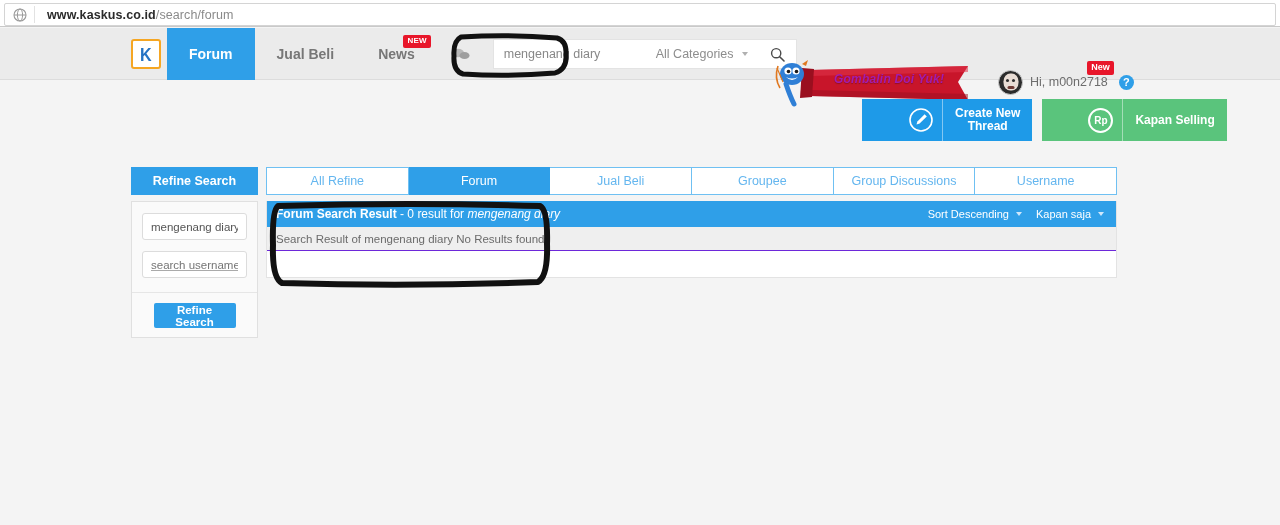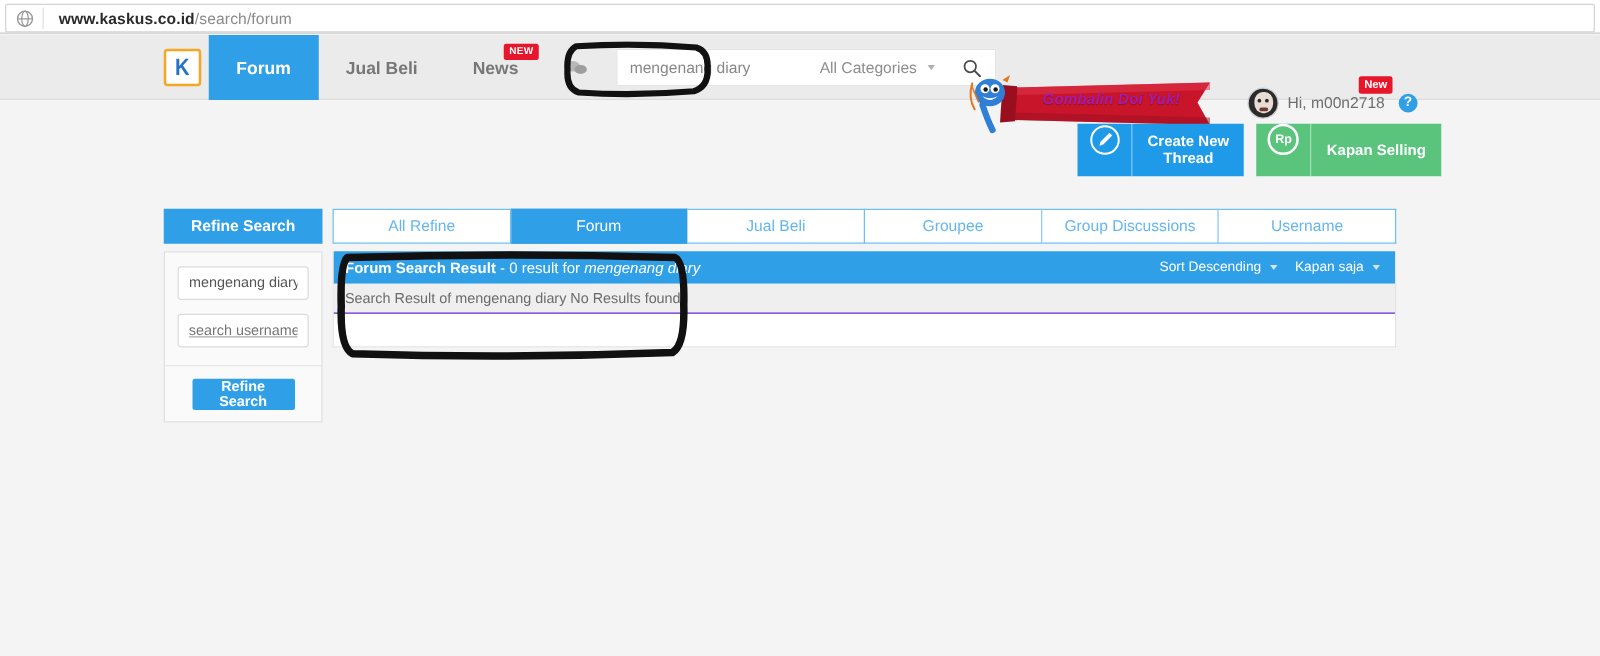--- a/index.html
+++ b/index.html
@@ -144,24 +144,24 @@
     text-align: center; margin-left: 4px;
   }
 
   
   #action-row {
     position: absolute; left: 862px; top: 99px;
     display: flex; gap: 10px;
   }
   .action-btn {
     display: flex; align-items: stretch; height: 42px;
-    color: #fff; cursor: pointer;
+    color: #fff; cursor: pointer; padding-left: 37px;
   }
   .action-btn .ico {
-    width: 44px; display: flex; justify-content: center;
+    width: 44px; display: flex; align-items: center; justify-content: center;
     border-right: 1px solid rgba(255,255,255,.45);
   }
   .action-btn .lbl {
     display: flex; align-items: center; justify-content: center;
     padding: 0 12px; font-size: 12px; font-weight: bold;
     text-align: center; line-height: 13px;
   }
   .btn-thread { background: #1e9ae8; }
   .btn-sell   { background: #5ac47c; }
   .rp-circle {

